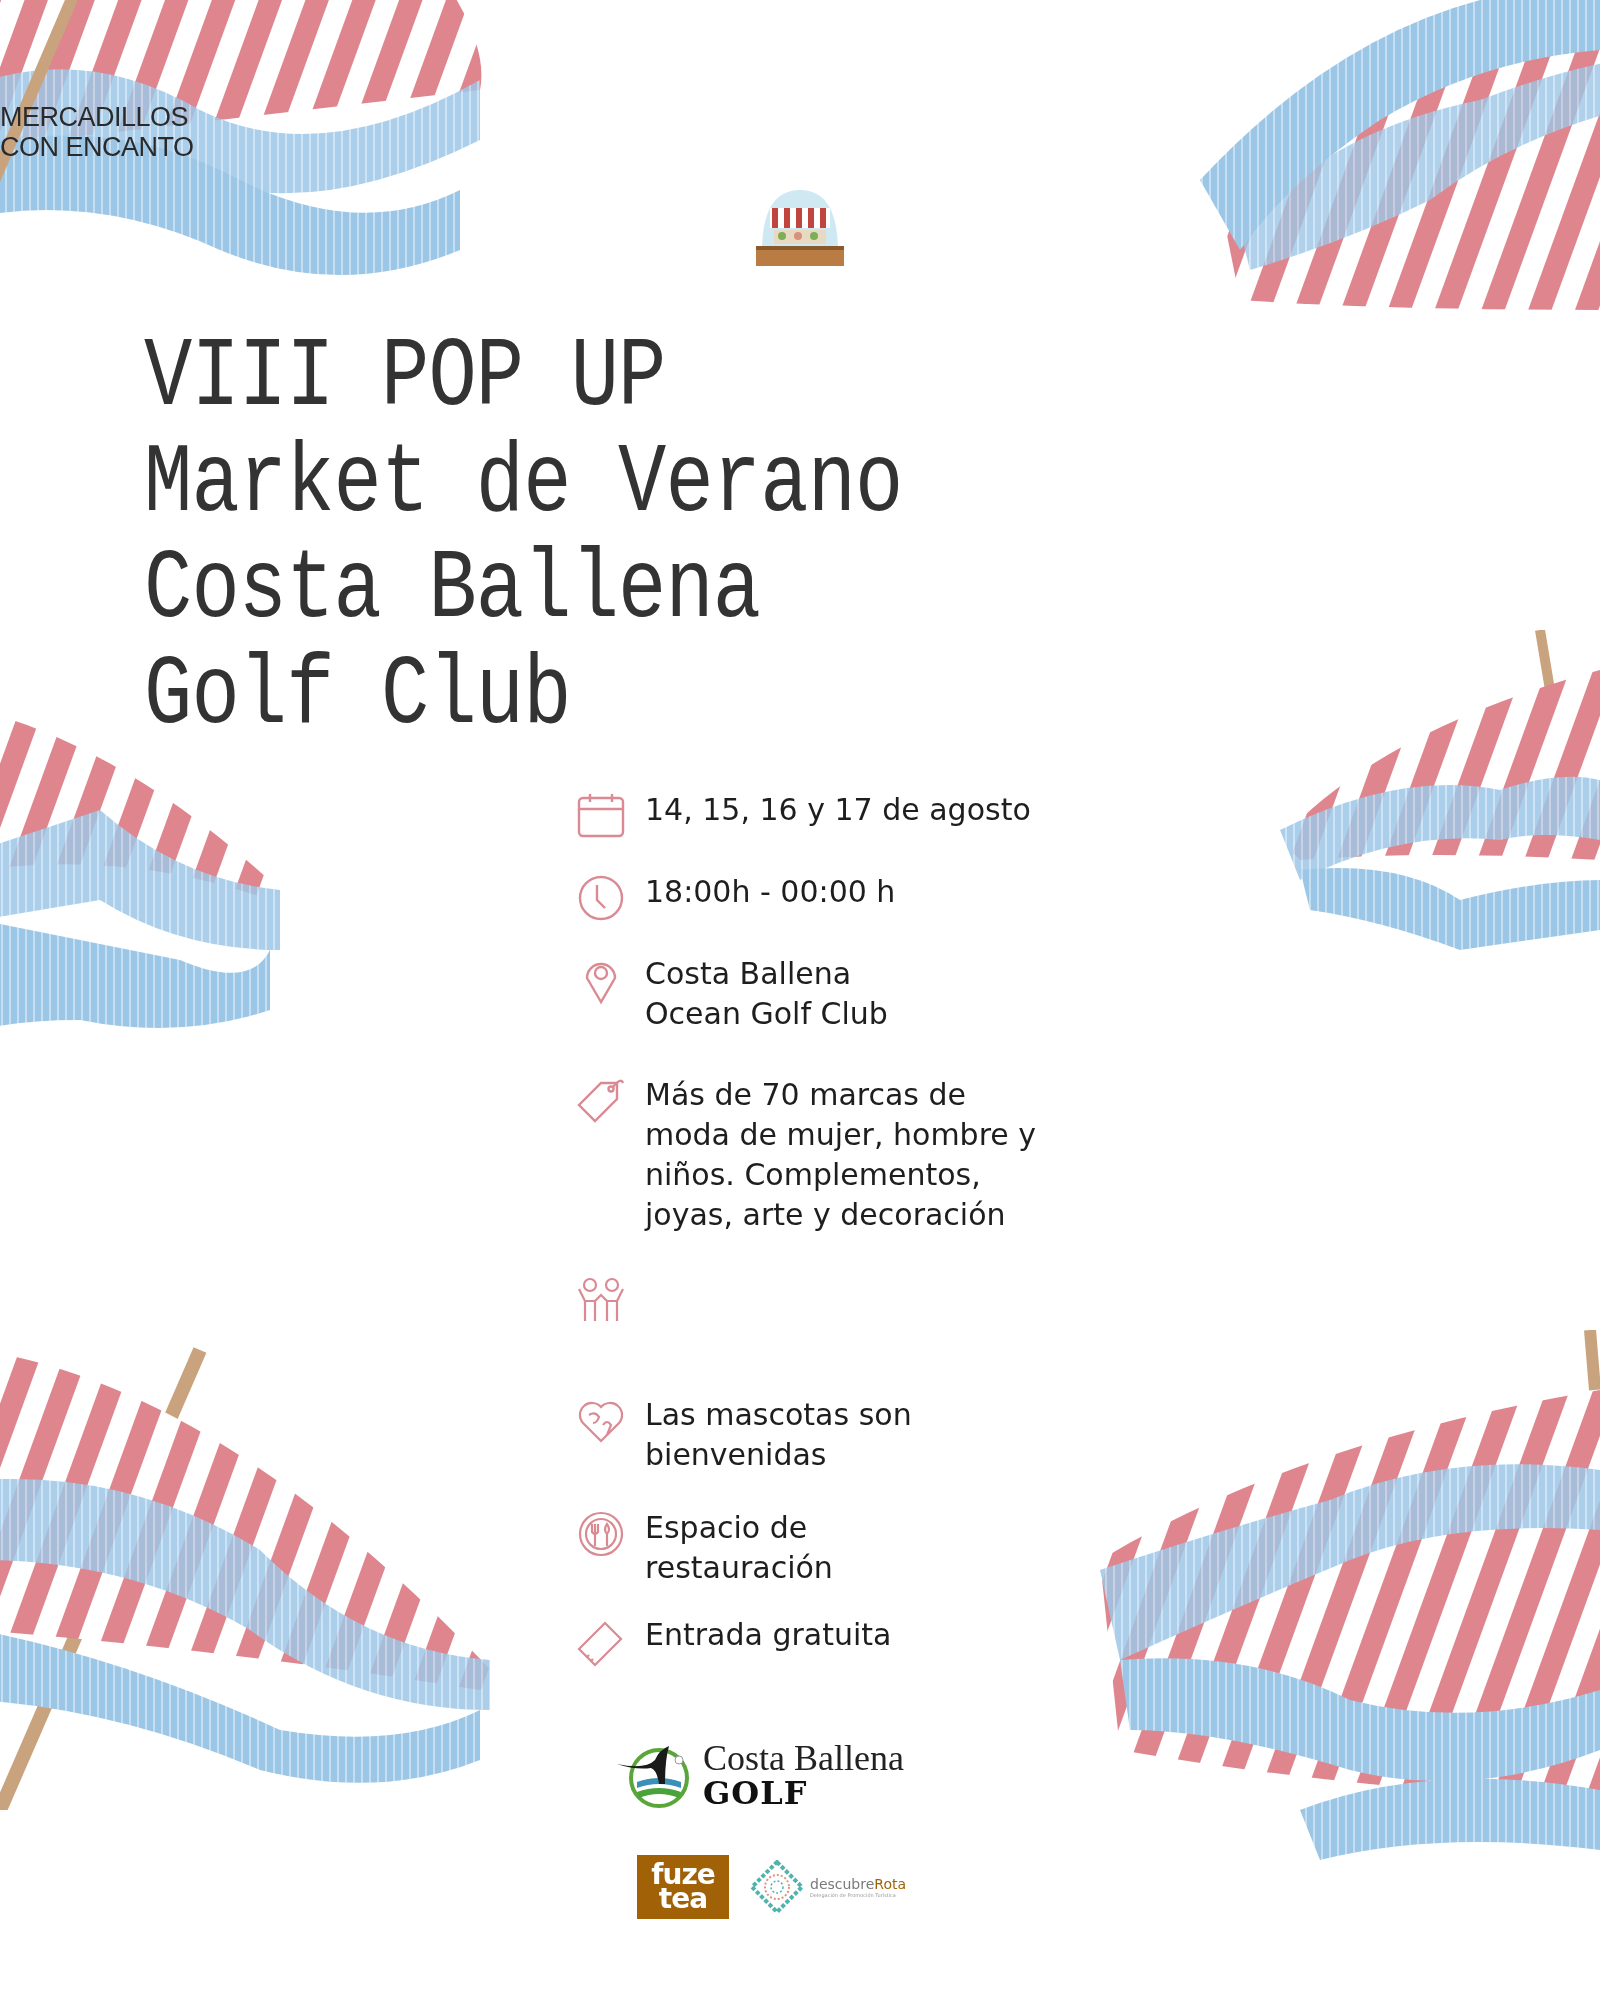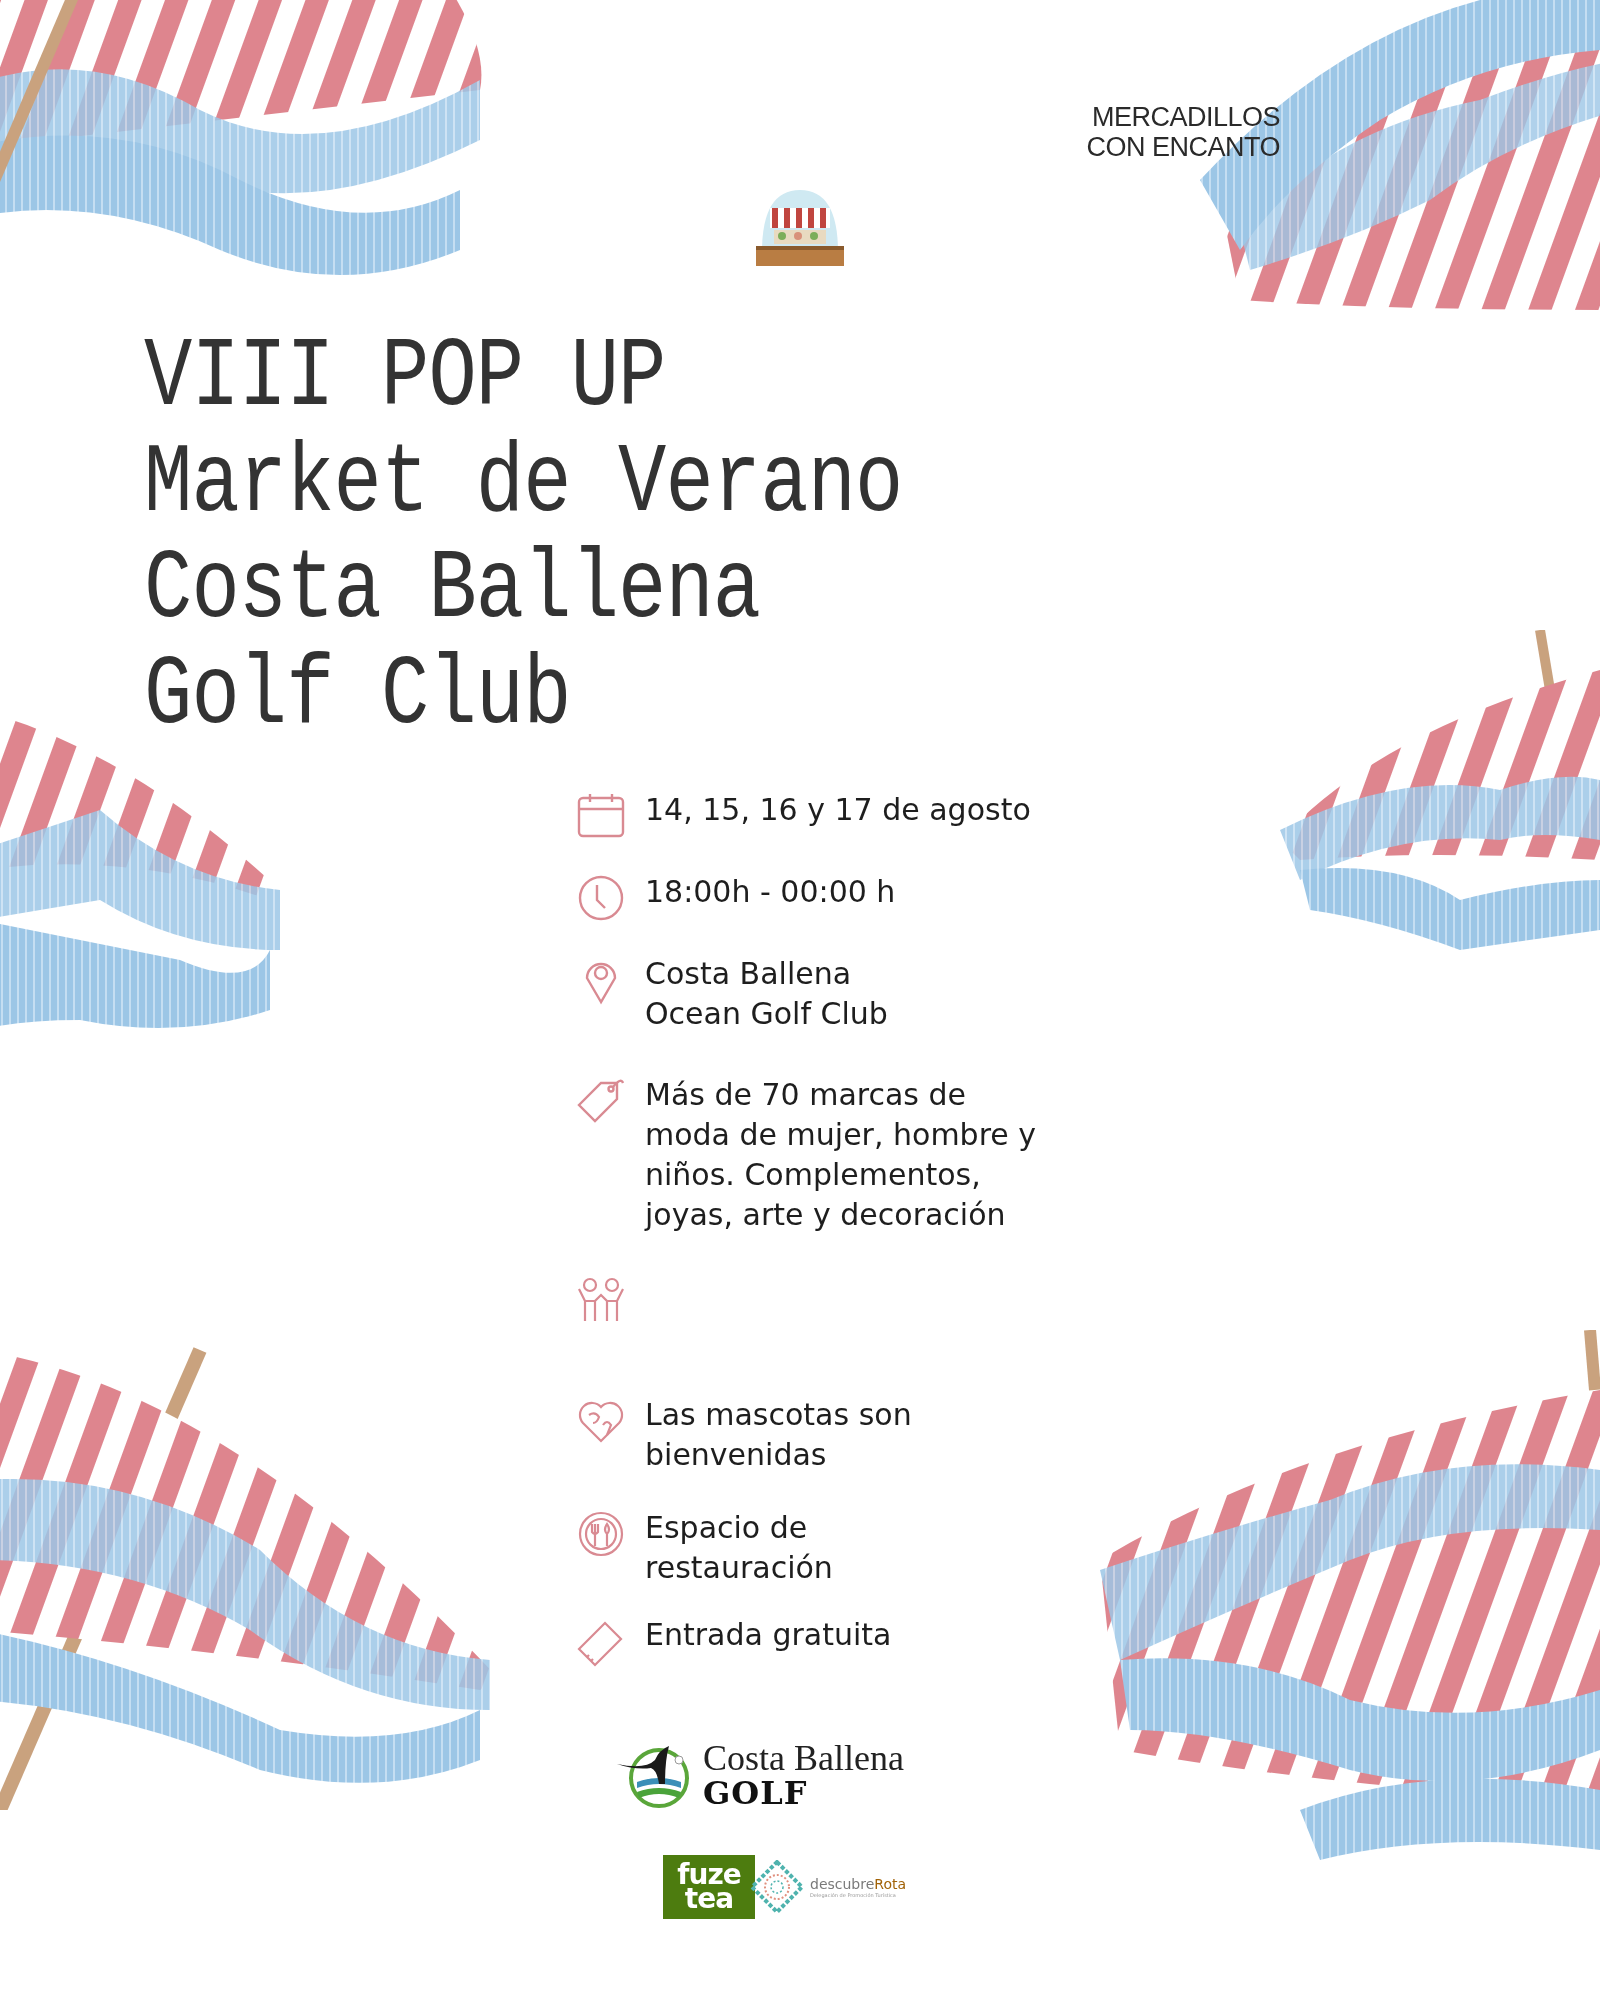--- a/index.html
+++ b/index.html
@@ -1,29 +1,29 @@
 <!DOCTYPE html>
 <html><head>
 <meta charset="utf-8">
 <style>
   html, body { margin:0; padding:0; }
   body { width:1600px; height:2000px; background:#ffffff; position:relative; overflow:hidden; font-family:"DejaVu Sans", sans-serif; color:#1e1e1e; }
   .umbrella { position:absolute; }
-  .brand { position:absolute; left:0; width:1280px; top:102px; text-align:right; font-family:"Liberation Sans", sans-serif; font-weight:300; font-size:27px; line-height:30px; letter-spacing:-0.5px; color:#2a2a2a; }
+  .brand { position:absolute; left:0; width:1280px; top:102px; text-align:left; font-family:"Liberation Sans", sans-serif; font-weight:300; font-size:27px; line-height:30px; letter-spacing:-0.5px; color:#2a2a2a; }
   .brand-logo { position:absolute; left:752px; top:182px; }
   .title { position:absolute; left:0; width:1600px; top:325px; text-align:left; font-family:Liberation Mono, monospace; font-size:98px; line-height:106px; color:#333; letter-spacing:-1px; }
   .title div { transform:scaleX(0.82); }
   .info { position:absolute; left:575px; top:790px; width:560px; }
   .row { display:flex; align-items:flex-start; position:absolute; left:0; }
   .row .ic { width:52px; height:52px; flex:0 0 52px; margin-right:18px; }
   .row .tx { font-family:"DejaVu Sans", sans-serif; font-size:30px; line-height:40px; color:#1e1e1e; white-space:pre-line; }
   .sponsor { position:absolute; }
   .cbg-name { font-family:"Liberation Serif", serif; font-size:36px; color:#222; line-height:36px; }
   .cbg-golf { font-family:"DejaVu Serif", serif; font-weight:bold; font-size:32px; color:#111; line-height:34px; letter-spacing:1px; }
-  .fuze { position:absolute; left:663px; top:1855px; width:92px; height:64px; background:#4d7c0f; color:#fff; font-family:"DejaVu Sans", sans-serif; font-weight:bold; font-size:28px; line-height:24px; text-align:center; padding-top:8px; box-sizing:border-box; letter-spacing:-1px; }
+  .fuze { position:absolute; left:637px; top:1855px; width:92px; height:64px; background:#a16207; color:#fff; font-family:"DejaVu Sans", sans-serif; font-weight:bold; font-size:28px; line-height:24px; text-align:center; padding-top:8px; box-sizing:border-box; letter-spacing:-1px; }
   .rota { position:absolute; left:750px; top:1860px; display:flex; align-items:center; }
   .rota-text { margin-left:6px; font-family:"DejaVu Sans", sans-serif; }
   .rota-main { font-size:14px; color:#7a7a7a; }
   .rota-main b { color:#a16207; font-weight:normal; }
   .rota-sub { font-size:5px; color:#999; }
 </style>
 </head>
 <body>
 
 <svg width="0" height="0" style="position:absolute">

